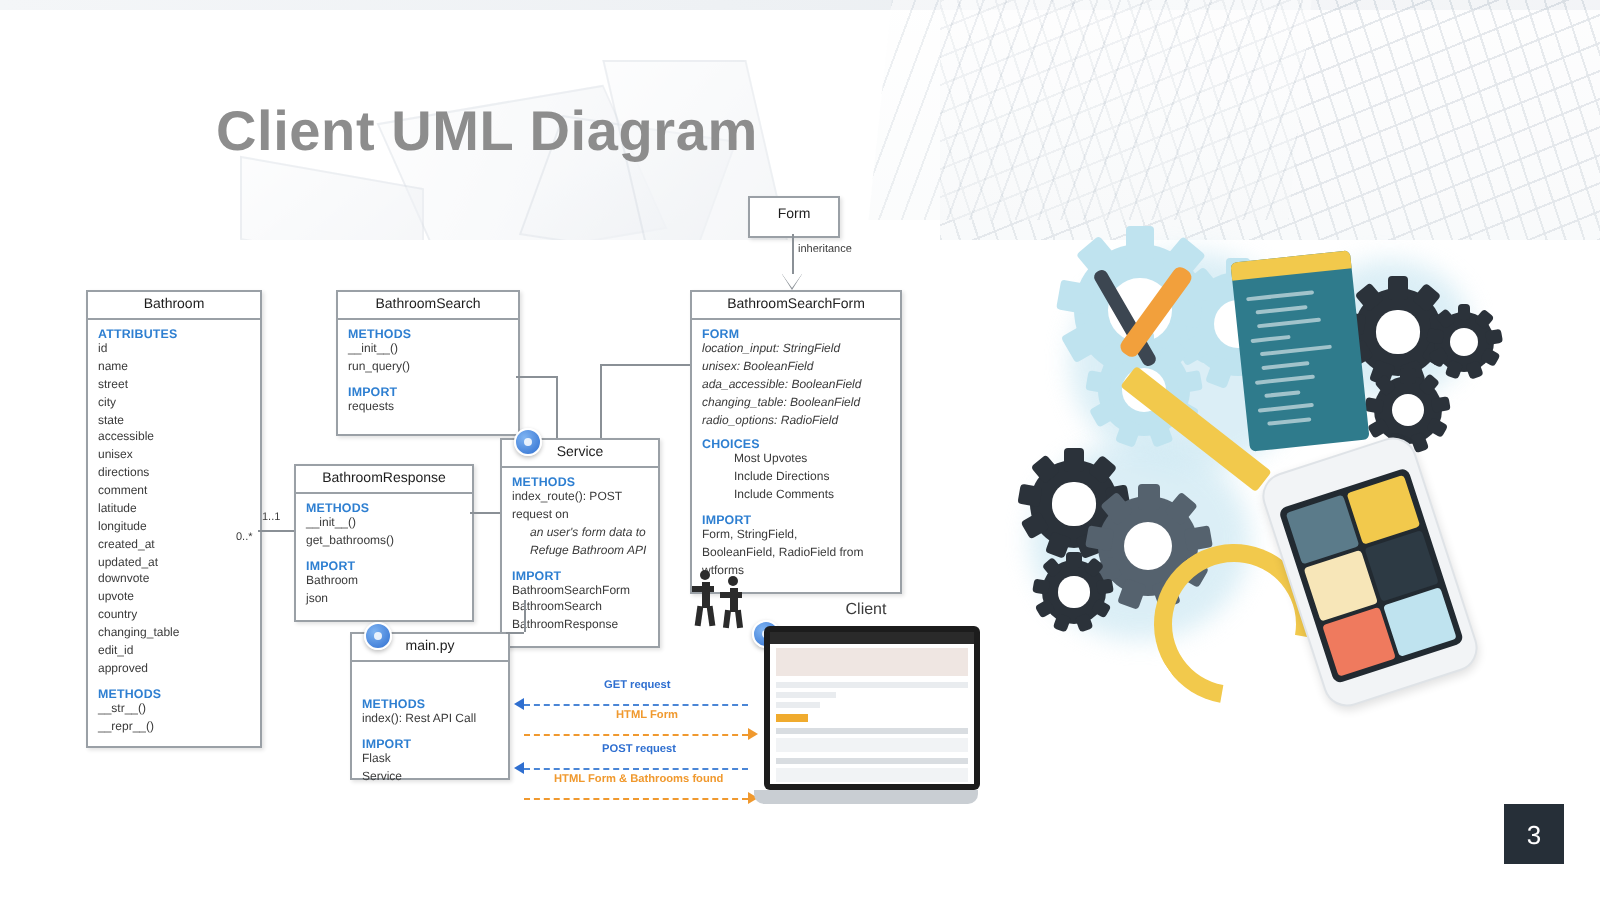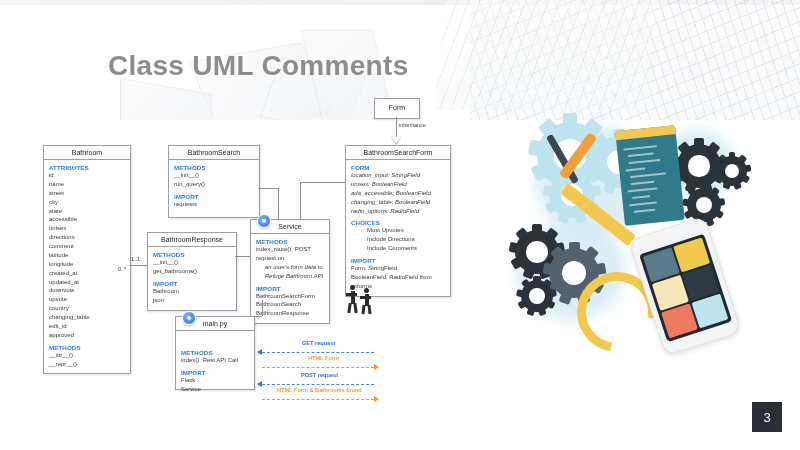--- a/index.html
+++ b/index.html
@@ -136,21 +136,21 @@
   <div class="bg-top">
     <div class="band"></div>
     <div class="bg-glass"></div>
     <div class="bg-glass2"></div>
     <div class="bg-shard s1"></div>
     <div class="bg-shard s2"></div>
     <div class="bg-shard s3"></div>
     <div class="bg-shard s4"></div>
   </div>
 
-  <div class="title">Class UML Comments</div>
+  <div class="title">Client UML Diagram</div>
 
   <div class="illus">
     <div class="blob" style="left:30px;top:6px;width:120px;height:110px;"></div>
     <div class="blob" style="left:10px;top:100px;width:110px;height:100px;"></div>
     <div class="blob" style="left:150px;top:10px;width:80px;height:70px;"></div>
 
     <div class="gear gear-light" style="left:32px;top:2px;width:66px;height:66px;">
         <div class="core"></div>
         <div class="tooth" style="background: rgb(191, 227, 239); transform-origin: 50% 41.58px; transform: rotate(0deg);"></div>
         <div class="tooth" style="background: rgb(191, 227, 239); transform-origin: 50% 41.58px; transform: rotate(40deg);"></div>
@@ -440,16 +440,35 @@
 
     <div class="lbl lbl-blue" style="left:301px;top:372px;">POST request</div>
     <div class="dash-blue" style="left:262px;top:384px;width:112px;"></div>
     <div class="arw arw-l" style="left:257px;top:381px;"></div>
 
     <div class="lbl lbl-orange" style="left:277px;top:387px;">HTML Form &amp; Bathrooms found</div>
     <div class="dash-orange" style="left:262px;top:399px;width:112px;"></div>
     <div class="arw arw-r" style="left:374px;top:396px;"></div>
   </div>
 
+  <div class="client-wrap">
+    <div class="client-label">Client</div>
+    <div class="badge" style="left:-2px;top:10px;"></div>
+    <div class="laptop">
+      <div class="scr">
+        <div class="whead"></div>
+        <div class="wbanner"></div>
+        <div class="wrow" style="top:25px;"></div>
+        <div class="wrow" style="top:30px;width:30px;"></div>
+        <div class="wrow" style="top:35px;width:22px;"></div>
+        <div class="wbtn" style="left:3px;top:41px;width:16px;"></div>
+        <div class="wrow" style="top:48px;background:#d9dde1;"></div>
+        <div class="wrow" style="top:53px;height:7px;background:#f1f3f5;"></div>
+        <div class="wrow" style="top:63px;background:#d9dde1;"></div>
+        <div class="wrow" style="top:68px;height:7px;background:#f1f3f5;"></div>
+      </div>
+      <div class="base"></div>
+    </div>
+  </div>
 
   <div class="slide-num">3</div>
 
 </div>
 
 </body></html>

